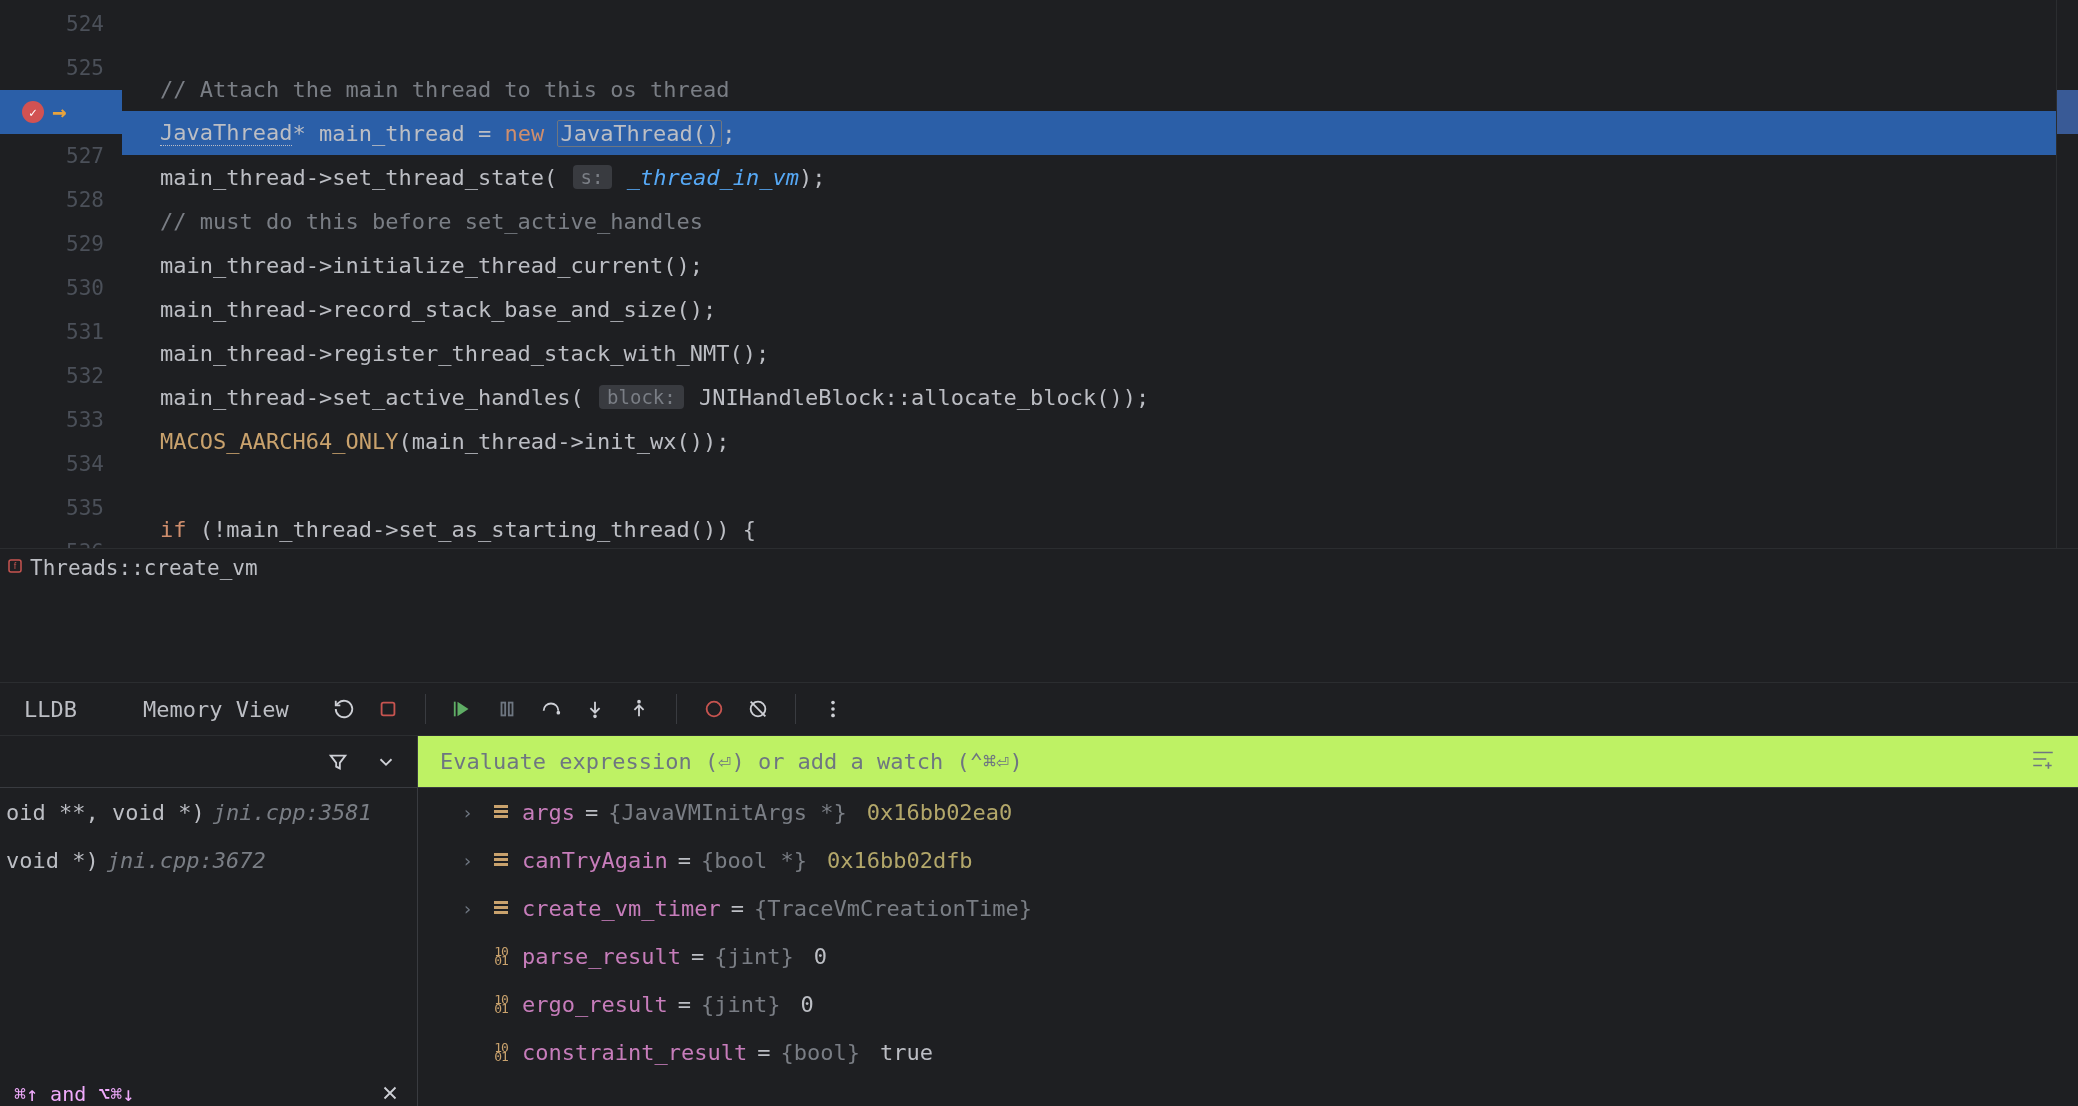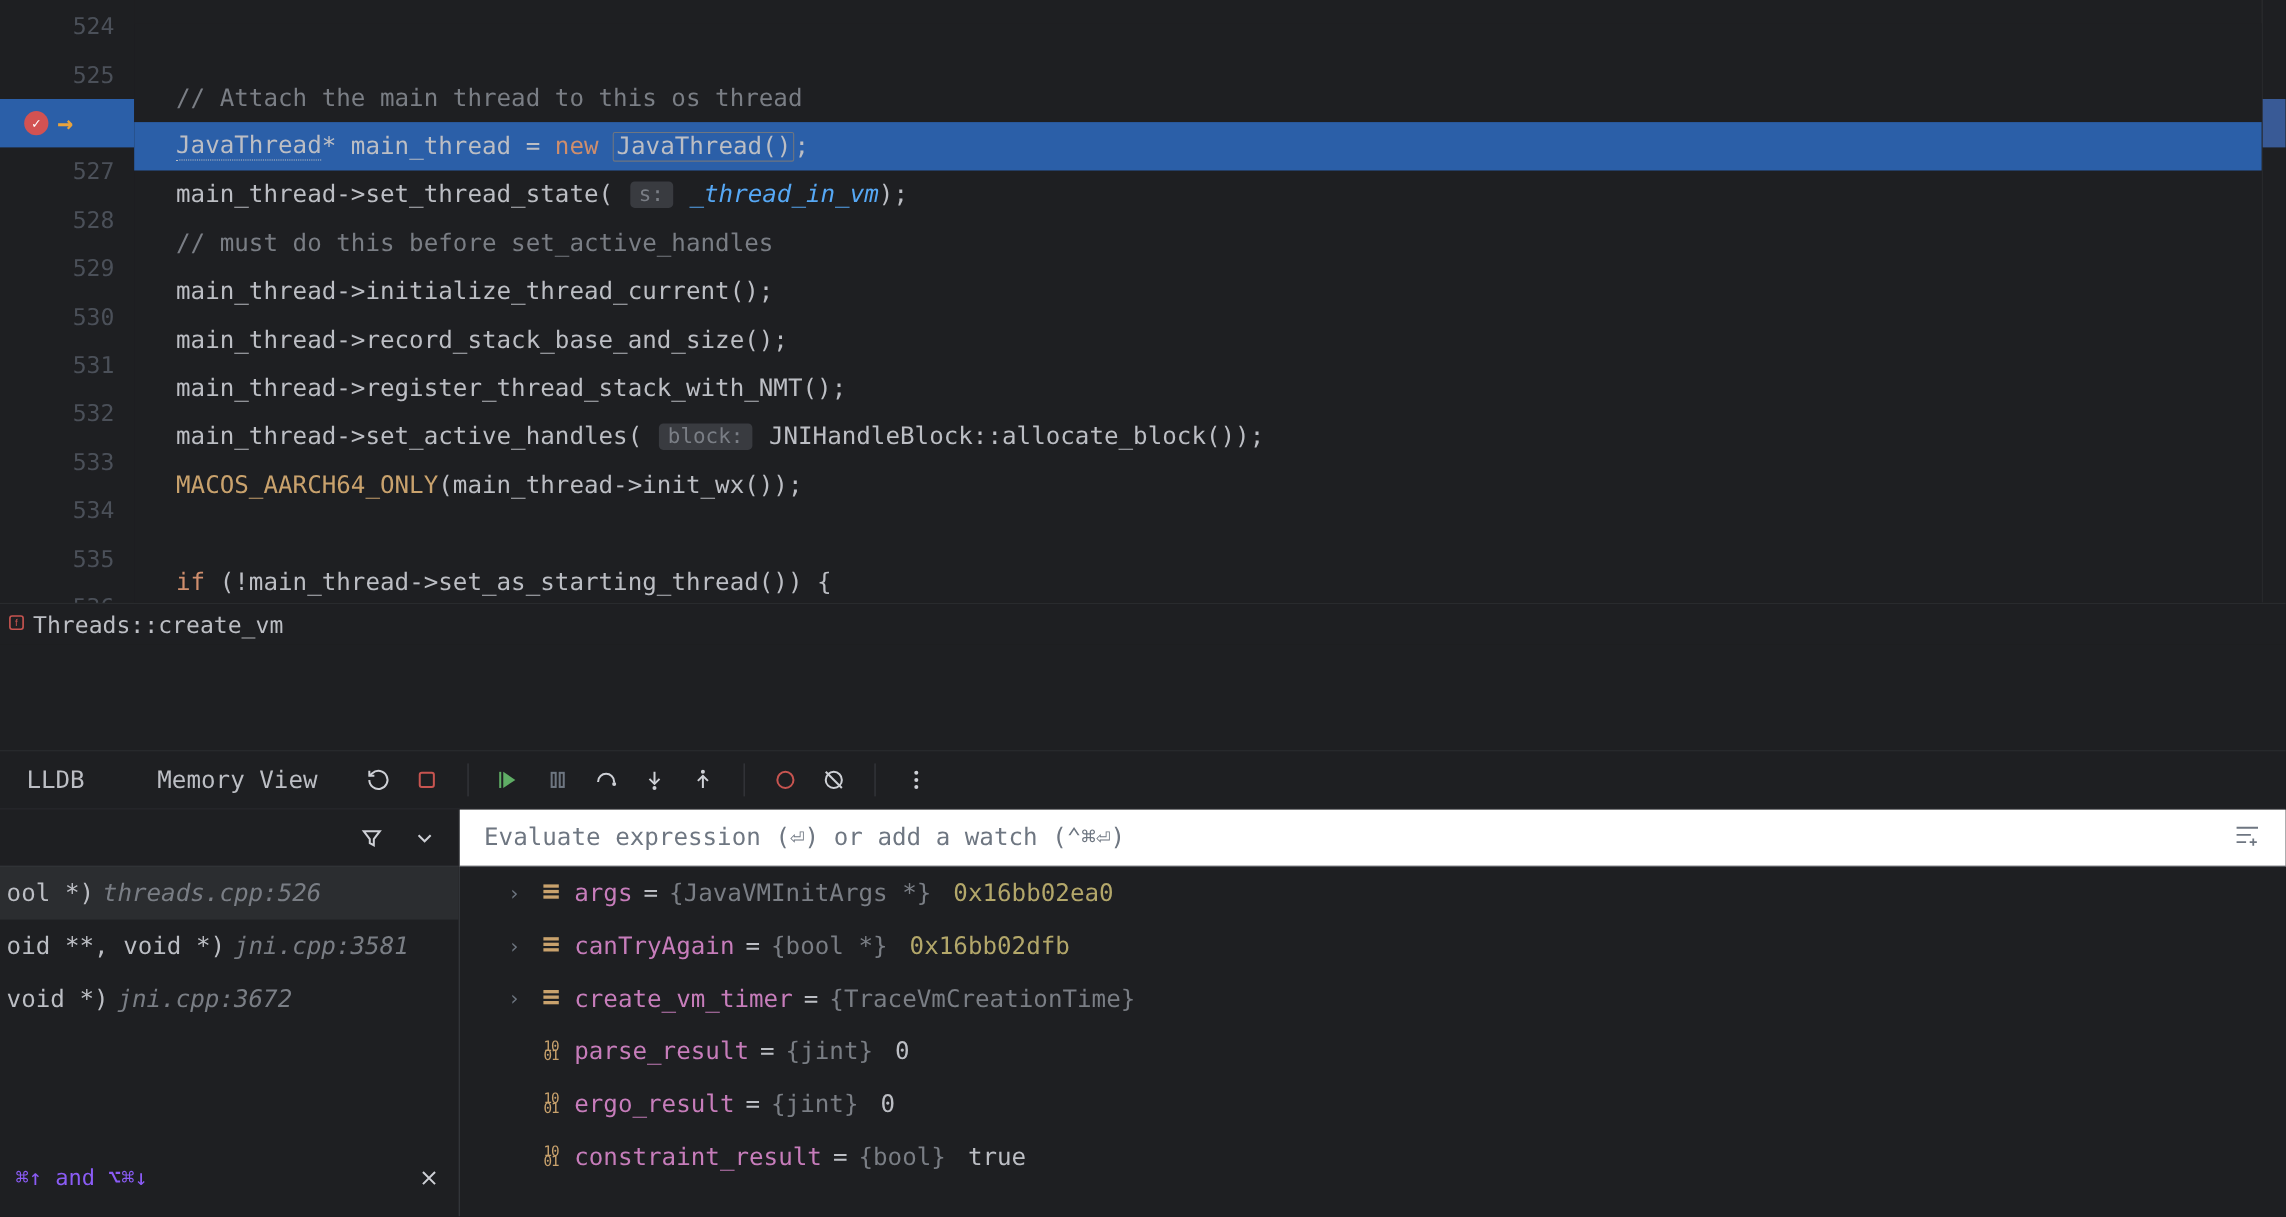--- a/index.html
+++ b/index.html
@@ -194,38 +194,38 @@
       overflow: hidden;
       cursor: pointer;
     }
     .frame-item.selected { background: #2b2d30; }
     .frame-sig { color: #bcbec4; }
     .frame-loc { color: #7a7e85; font-style: italic; margin-left: 8px; }
     .frames-footer {
       margin-top: auto;
       height: 48px;
       display: flex;
-      align-items: flex-start;
+      align-items: flex-end;
       padding: 0 14px;
-      color: #8b5cf6;
+      color: #f0abfc;
       font-size: 20px;
       justify-content: space-between;
     }
 
     .vars-panel {
       flex: 1;
       display: flex;
       flex-direction: column;
     }
     .eval-bar {
       height: 52px;
       display: flex;
       align-items: center;
       padding: 0 22px;
-      background: #ffffff;
+      background: #bef264;
       color: #6e7681;
       font-size: 22px;
       border-bottom: 1px solid #393b40;
       justify-content: center;
     }
     .eval-add-btn {
       margin-left: auto;
       color: #6e7681;
       cursor: pointer;
     }
@@ -418,24 +418,20 @@
               <path d="M4 5h16l-6 8v6l-4-2v-4z"></path>
             </svg>
         </span>
         <span class="toolbar-btn">
           <svg viewBox="0 0 24 24" fill="none" stroke="currentColor" stroke-width="2">
               <path d="M6 9l6 6 6-6"></path>
             </svg>
         </span>
       </div>
       <div id="frames-list">
-          <div class="frame-item selected">
-            <span class="frame-sig">ool *)</span>
-            <span class="frame-loc">threads.cpp:526</span>
-          </div>
           <div class="frame-item">
             <span class="frame-sig">oid **, void *)</span>
             <span class="frame-loc">jni.cpp:3581</span>
           </div>
           <div class="frame-item">
             <span class="frame-sig">void *)</span>
             <span class="frame-loc">jni.cpp:3672</span>
           </div>
         </div>
       <div class="frames-footer">

